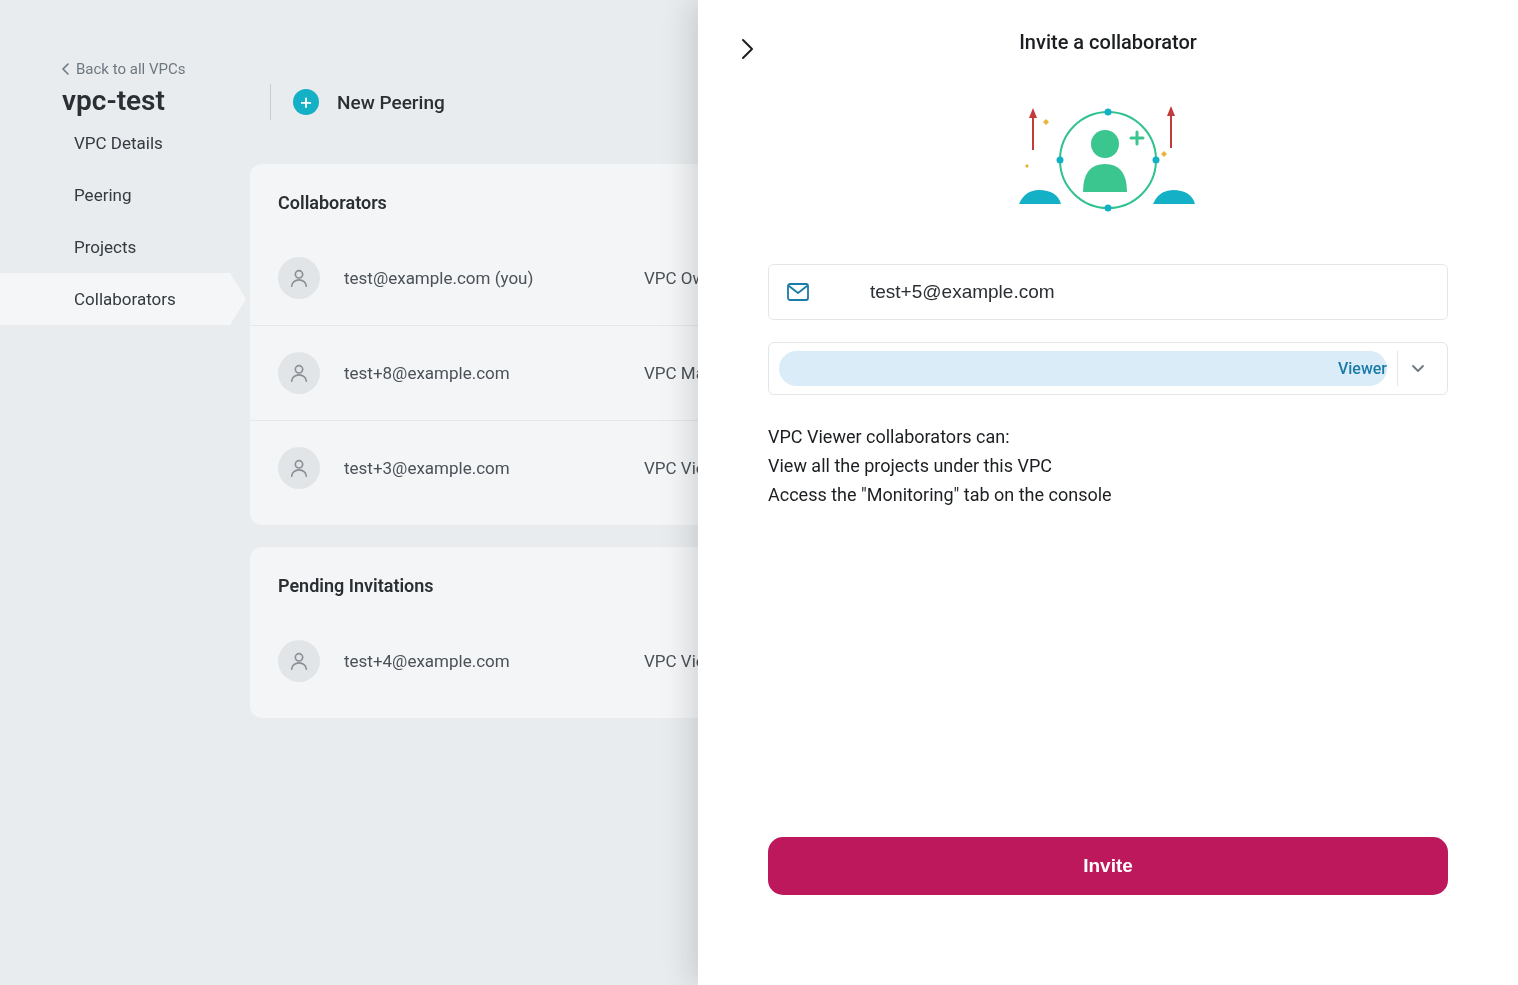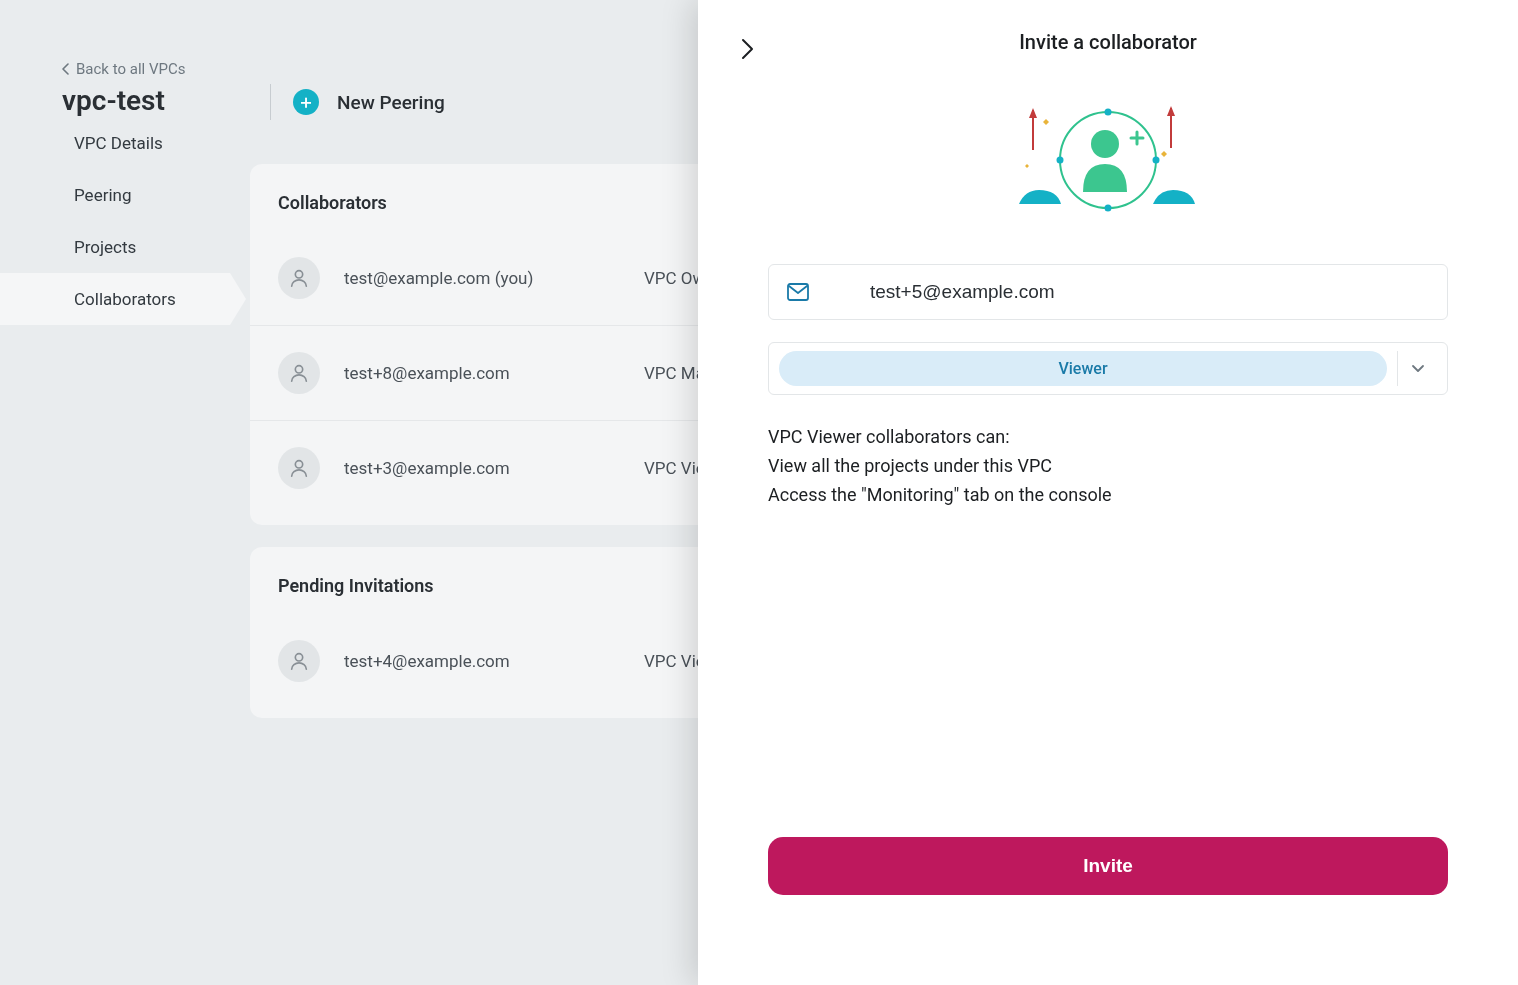--- a/index.html
+++ b/index.html
@@ -35,21 +35,21 @@
   .panel { position: absolute; top: 0; left: 0; width: 100%; height: 100%; background: #fff; display: flex; flex-direction: column; }
   .panel-header { position: relative; padding: 30px 0 10px 0; text-align: center; }
   .panel-close { position: absolute; left: 42px; top: 38px; cursor: pointer; }
   .panel-title { font-size: 20px; font-weight: 500; color: #1c1f22; }
   .panel-body { padding: 0 70px; flex: 1; overflow: auto; }
   .illus-wrap { display: flex; justify-content: center; padding: 30px 0 40px 0; }
   .input-box { border: 1px solid #e3e6e8; border-radius: 6px; display: flex; align-items: center; padding: 16px 18px; margin-bottom: 22px; gap: 47px; }
   .input-box svg { margin-right: 14px; flex-shrink: 0; }
   .input-box input { border: none; outline: none; font-size: 19px; color: #2a2f34; width: 100%; background: transparent; }
   .select-box { border: 1px solid #e3e6e8; border-radius: 6px; display: flex; align-items: center; padding: 8px 10px; margin-bottom: 28px; cursor: pointer; }
-  .select-chip { flex: 1; background: #d9ecf8; border-radius: 18px; text-align: center; padding: 8px 0; font-size: 16px; color: #1a7aa8; font-weight: 500; }
+  .select-chip { flex: 1; background: #d9ecf8; border-radius: 18px; text-align: right; padding: 8px 0; font-size: 16px; color: #1a7aa8; font-weight: 500; }
   .select-caret { width: 40px; display: flex; justify-content: center; border-left: 1px solid #e3e6e8; margin-left: 10px; align-self: stretch; align-items: center; }
   .desc { font-size: 18px; color: #1c1f22; line-height: 1.6; }
   .panel-footer { padding: 0 70px 90px 70px; }
   .invite-btn { width: 100%; background: #be185d; color: #fff; border: none; border-radius: 15px; padding: 18px 12px; font-size: 19px; font-weight: 600; cursor: pointer; }
 </style>
 </head>
 <body>
 
 <div class="app">
   <div class="left-col">

